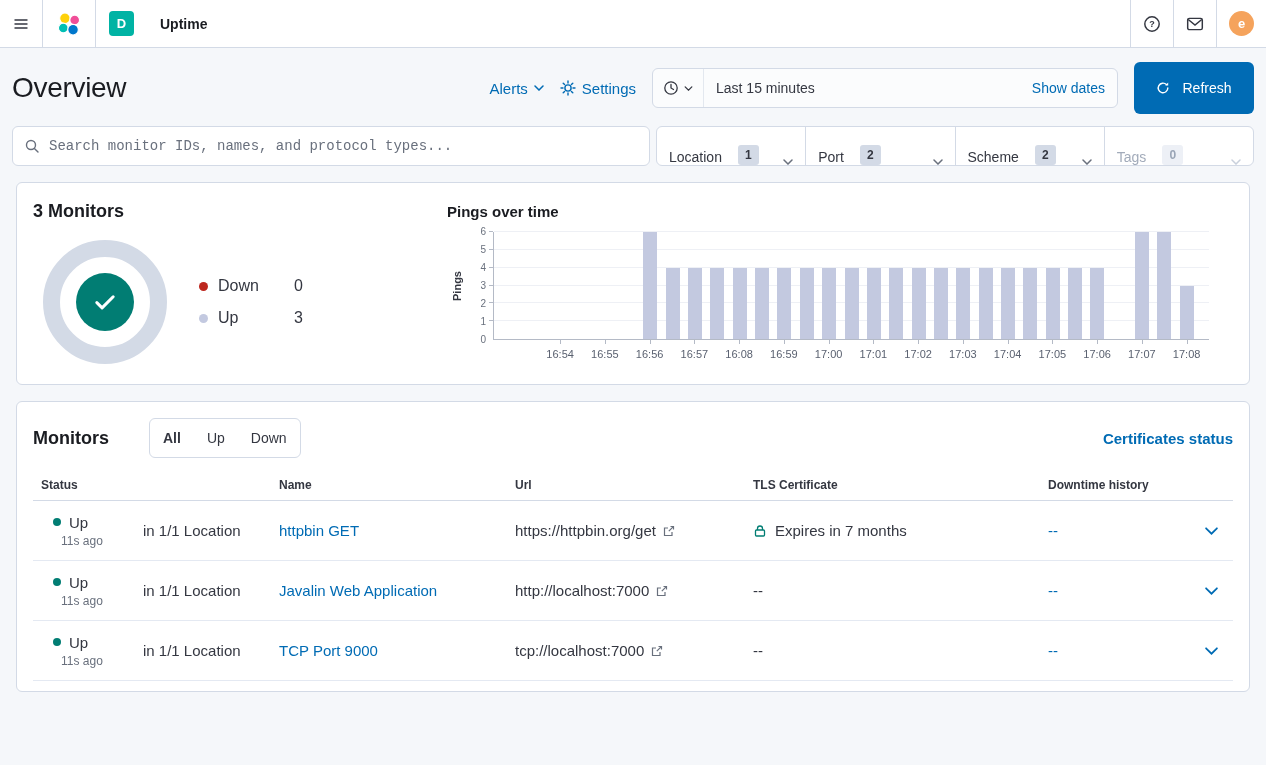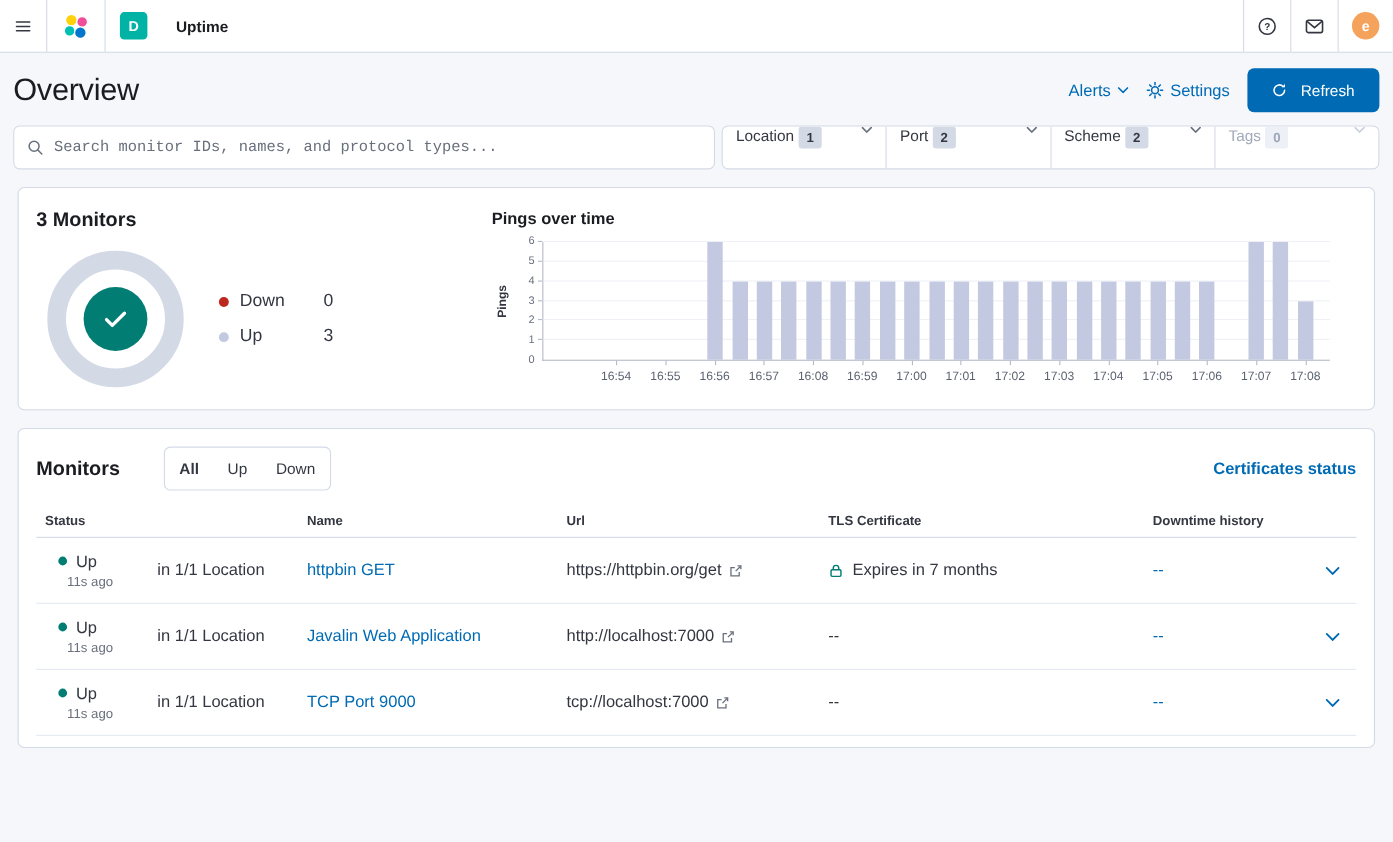--- a/index.html
+++ b/index.html
@@ -23,29 +23,29 @@
   .avatar { width:25px; height:25px; border-radius:50%; background:var(--avatar,#F5A35C); color:#fff; font-size:13px; font-weight:600; display:flex; align-items:center; justify-content:center; }
 
   
   .page-header { display:flex; align-items:center; gap:16px; padding:14px 12px 10px; }
   .page-title { font-size:28px; font-weight:500; color:#1a1c21; margin-right:auto; letter-spacing:-0.3px; }
   .hdr-link { color:var(--primary,#006BB4); font-size:15px; font-weight:500; display:flex; align-items:center; gap:6px; cursor:pointer; white-space:nowrap; }
   .datepicker { width:466px; height:40px; border:1px solid var(--border,#D3DAE6); border-radius:6px; background:#fbfcfd; display:flex; align-items:center; overflow:hidden; }
   .dp-quick { display:flex; align-items:center; gap:5px; padding:0 10px; height:100%; border-right:1px solid #e3e8ef; cursor:pointer; }
   .dp-value { flex:1; padding:0 12px; font-size:14px; cursor:pointer; }
   .dp-show { color:var(--primary,#006BB4); font-weight:500; font-size:14px; padding:0 12px; cursor:pointer; white-space:nowrap; }
-  .refresh-btn { height:40px; min-width:120px; background:var(--primary,#006BB4); color:#fff; border:none; border-radius:6px; font-size:14px; font-weight:500; font-family:inherit; display:flex; align-items:center; justify-content:center; gap:12px; cursor:pointer; }
+  .refresh-btn { height:52px; min-width:120px; background:var(--primary,#006BB4); color:#fff; border:none; border-radius:6px; font-size:14px; font-weight:500; font-family:inherit; display:flex; align-items:center; justify-content:center; gap:12px; cursor:pointer; }
 
   
   .filters { display:flex; gap:6px; padding:2px 12px 0; }
   .searchbox { flex:0 0 638px; height:40px; background:#fff; border:1px solid var(--border,#D3DAE6); border-radius:6px; display:flex; align-items:center; padding:0 11px; gap:9px; }
   .searchbox input { border:none; outline:none; flex:1; font-size:14px; color:#343741; background:transparent; font-family:Liberation Mono, monospace; }
   .searchbox input::placeholder { color:#69707D; }
   .filter-group { flex:1; display:flex; border:1px solid var(--border,#D3DAE6); border-radius:6px; background:#fff; overflow:hidden; }
-  .filter-btn { flex:1; display:flex; align-items:flex-start; gap:4px; padding:0 12px; font-size:14px; cursor:pointer; }
+  .filter-btn { flex:1; display:flex; align-items:flex-end; gap:16px; padding:0 12px; font-size:14px; cursor:pointer; }
   .filter-btn + .filter-btn { border-left:1px solid var(--border,#D3DAE6); }
   .count-badge { min-width:21px; height:20px; padding:0 5px; background:var(--badge_bg,#D3DAE6); border-radius:3px; font-size:12px; font-weight:600; display:flex; align-items:center; justify-content:center; }
   .filter-chev { margin-left:auto; color:#69707D; }
   .filter-btn.disabled { color:#A2ABBA; cursor:default; }
   .filter-btn.disabled .count-badge { background:#EDF0F6; color:#9AA5B6; }
   .filter-btn.disabled .filter-chev { color:#C9D0DC; }
 
   
   .panel { margin:16px; background:#fff; border:1px solid var(--border,#D3DAE6); border-radius:6px; padding:18px 16px; }
   .panel.snapshot { margin-top:16px; display:flex; }
@@ -172,20 +172,37 @@
   <div class="hdr-link">
     <span>
       <svg width="16" height="16" viewBox="0 0 16 16">
           <path d="M8 1v2M8 13v2M1 8h2M13 8h2M3.2 3.2l1.4 1.4M11.4 11.4l1.4 1.4M12.8 3.2l-1.4 1.4M4.6 11.4l-1.4 1.4" stroke="#006BB4" stroke-width="1.4" stroke-linecap="round"></path>
           <circle cx="8" cy="8" r="3.1" fill="none" stroke="#006BB4" stroke-width="1.4"></circle>
         </svg>
     </span>
     <span>Settings</span>
   </div>
 
+  <div class="datepicker">
+    <div class="dp-quick">
+      <span>
+        <svg width="16" height="16" viewBox="0 0 16 16">
+            <circle cx="8" cy="8" r="6.2" fill="none" stroke="#343741" stroke-width="1.3"></circle>
+            <path d="M8 4.5V8l2.5 1.5" fill="none" stroke="#343741" stroke-width="1.3" stroke-linecap="round"></path>
+          </svg>
+      </span>
+      <span style="color:#343741">
+        <svg width="9" height="5" viewBox="0 0 10 6">
+            <path d="M1 1l4 4 4-4" fill="none" stroke="currentColor" stroke-width="1.5" stroke-linecap="round"></path>
+          </svg>
+      </span>
+    </div>
+    <div class="dp-value">Last 15 minutes</div>
+    <div class="dp-show">Show dates</div>
+  </div>
 
   <button class="refresh-btn">
     <span>
       <svg width="14" height="14" viewBox="0 0 16 16">
           <path d="M13.5 8a5.5 5.5 0 1 1-1.6-3.9" fill="none" stroke="#fff" stroke-width="1.6" stroke-linecap="round"></path>
           <path d="M13.9 1.6v3.4h-3.4z" fill="#fff"></path>
         </svg>
     </span>
     <span>Refresh</span>
   </button>

